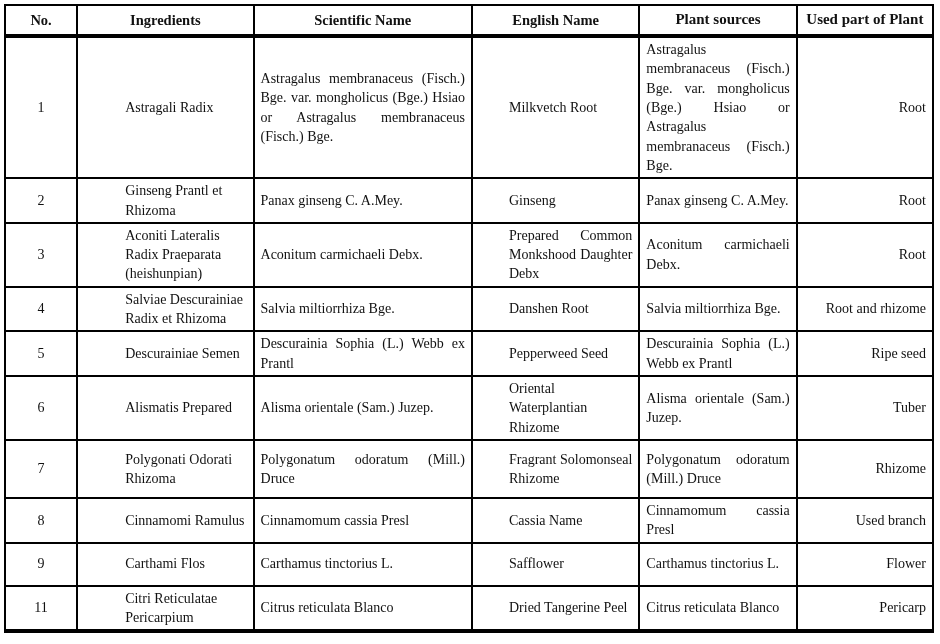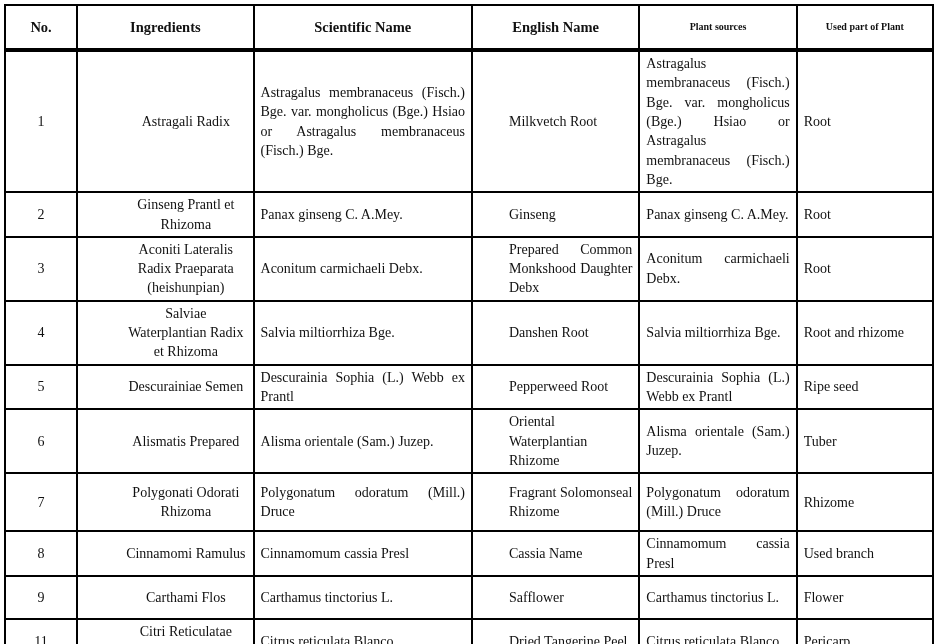--- a/index.html
+++ b/index.html
@@ -37,34 +37,34 @@
     border: 2px solid #000000;
     vertical-align: middle;
     padding: 2px 6px;
     line-height: 1.38;
     overflow: hidden;
   }
   thead th {
     font-weight: bold;
     text-align: center;
     height: 22px;
-    padding: 10px 3px;
+    padding: 3px 3px;
     border-bottom: 4px solid #000000;
     font-size: 14.5px;
     line-height: 1.15;
   }
   thead th.small-header {
-    font-size: 10px;
+    font-size: 15px;
   }
   td.col-no        { text-align: center; }
-  td.col-ingredient{ text-align: center; padding-left: 47px; }
+  td.col-ingredient{ text-align: left; padding-left: 47px; }
   td.col-scientific{ text-align: justify; }
   td.col-english   { text-align: justify; padding-left: 36px; }
   td.col-sources   { text-align: justify; }
-  td.col-used      { text-align: left; }
+  td.col-used      { text-align: right; }
 
   tbody tr:nth-child(1)  { height: 140px; }
   tbody tr:nth-child(2)  { height: 43px;  }
   tbody tr:nth-child(3)  { height: 62px;  }
   tbody tr:nth-child(4)  { height: 42px;  }
   tbody tr:nth-child(5)  { height: 42px;  }
   tbody tr:nth-child(6)  { height: 42px;  }
   tbody tr:nth-child(7)  { height: 58px;  }
   tbody tr:nth-child(8)  { height: 43px;  }
   tbody tr:nth-child(9)  { height: 43px;  }
@@ -116,31 +116,31 @@
         <tr>
           <td class="col-no">3</td>
           <td class="col-ingredient">Aconiti Lateralis Radix Praeparata (heishunpian)</td>
           <td class="col-scientific"><span class="seg-italic">Aconitum carmichaeli</span><span> Debx.</span></td>
           <td class="col-english">Prepared Common Monkshood Daughter Debx</td>
           <td class="col-sources"><span class="seg-italic">Aconitum carmichaeli</span><span> Debx.</span></td>
           <td class="col-used">Root</td>
         </tr>
         <tr>
           <td class="col-no">4</td>
-          <td class="col-ingredient">Salviae Waterplantian Radix et Rhizoma</td>
+          <td class="col-ingredient">Salviae Descurainiae Radix et Rhizoma</td>
           <td class="col-scientific"><span class="seg-italic">Salvia miltiorrhiza</span><span> Bge.</span></td>
           <td class="col-english">Danshen Root</td>
           <td class="col-sources"><span class="seg-italic">Salvia miltiorrhiza</span><span> Bge.</span></td>
           <td class="col-used">Root and rhizome</td>
         </tr>
         <tr>
           <td class="col-no">5</td>
           <td class="col-ingredient">Descurainiae Semen</td>
           <td class="col-scientific"><span class="seg-italic">Descurainia Sophia</span><span> (L.) Webb ex Prantl</span></td>
-          <td class="col-english">Pepperweed Root</td>
+          <td class="col-english">Pepperweed Seed</td>
           <td class="col-sources"><span class="seg-italic">Descurainia Sophia</span><span> (L.) Webb ex Prantl</span></td>
           <td class="col-used">Ripe seed</td>
         </tr>
         <tr>
           <td class="col-no">6</td>
           <td class="col-ingredient">Alismatis Prepared</td>
           <td class="col-scientific"><span class="seg-italic">Alisma orientale</span><span> (Sam.) Juzep.</span></td>
           <td class="col-english">Oriental Waterplantian Rhizome</td>
           <td class="col-sources"><span class="seg-italic">Alisma orientale</span><span> (Sam.) Juzep.</span></td>
           <td class="col-used">Tuber</td>

